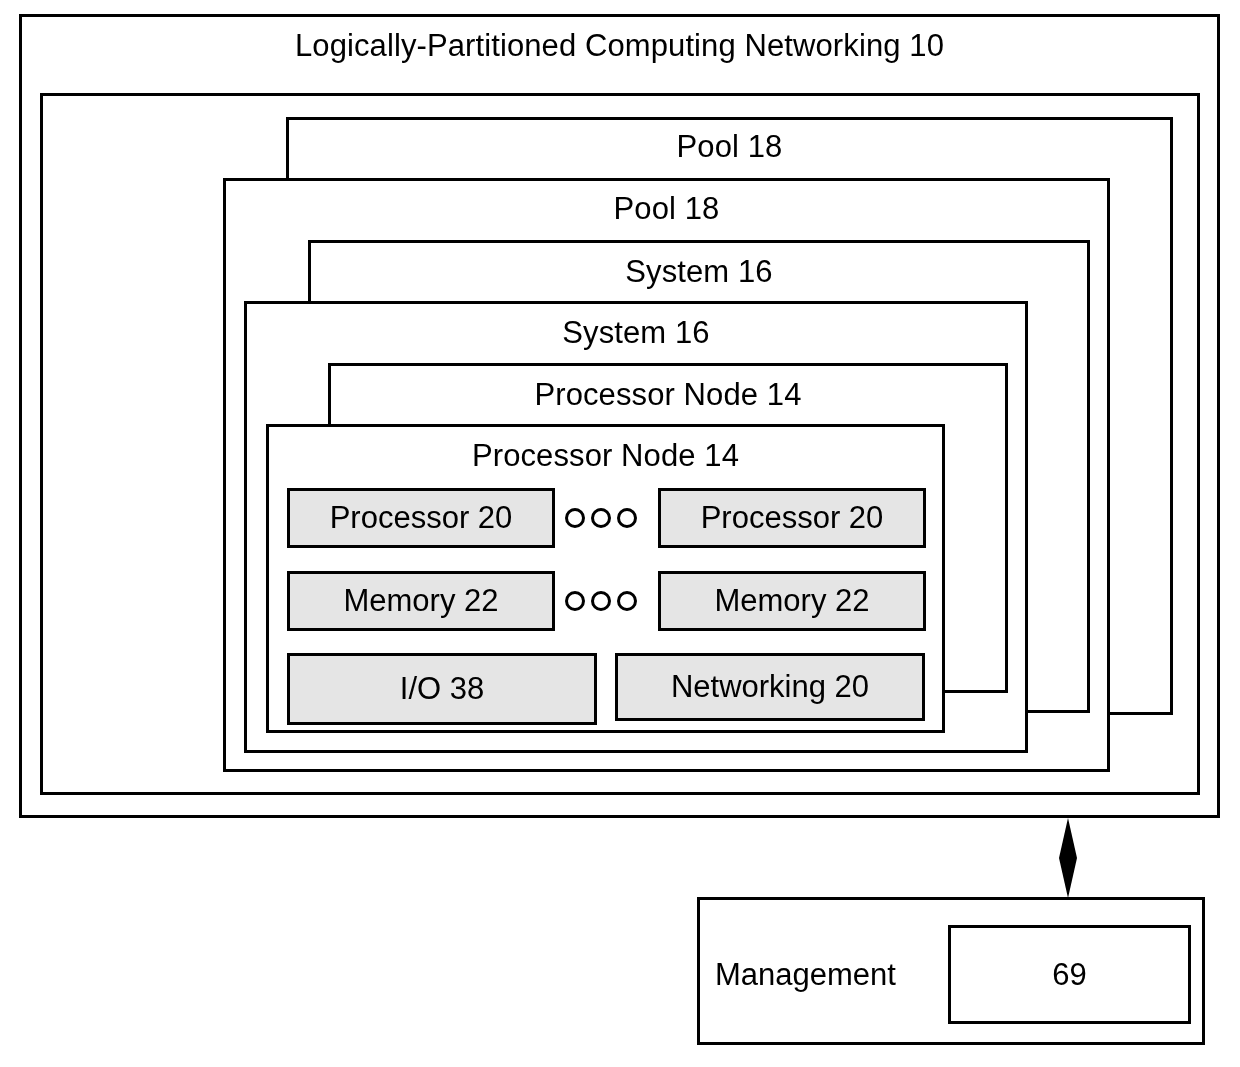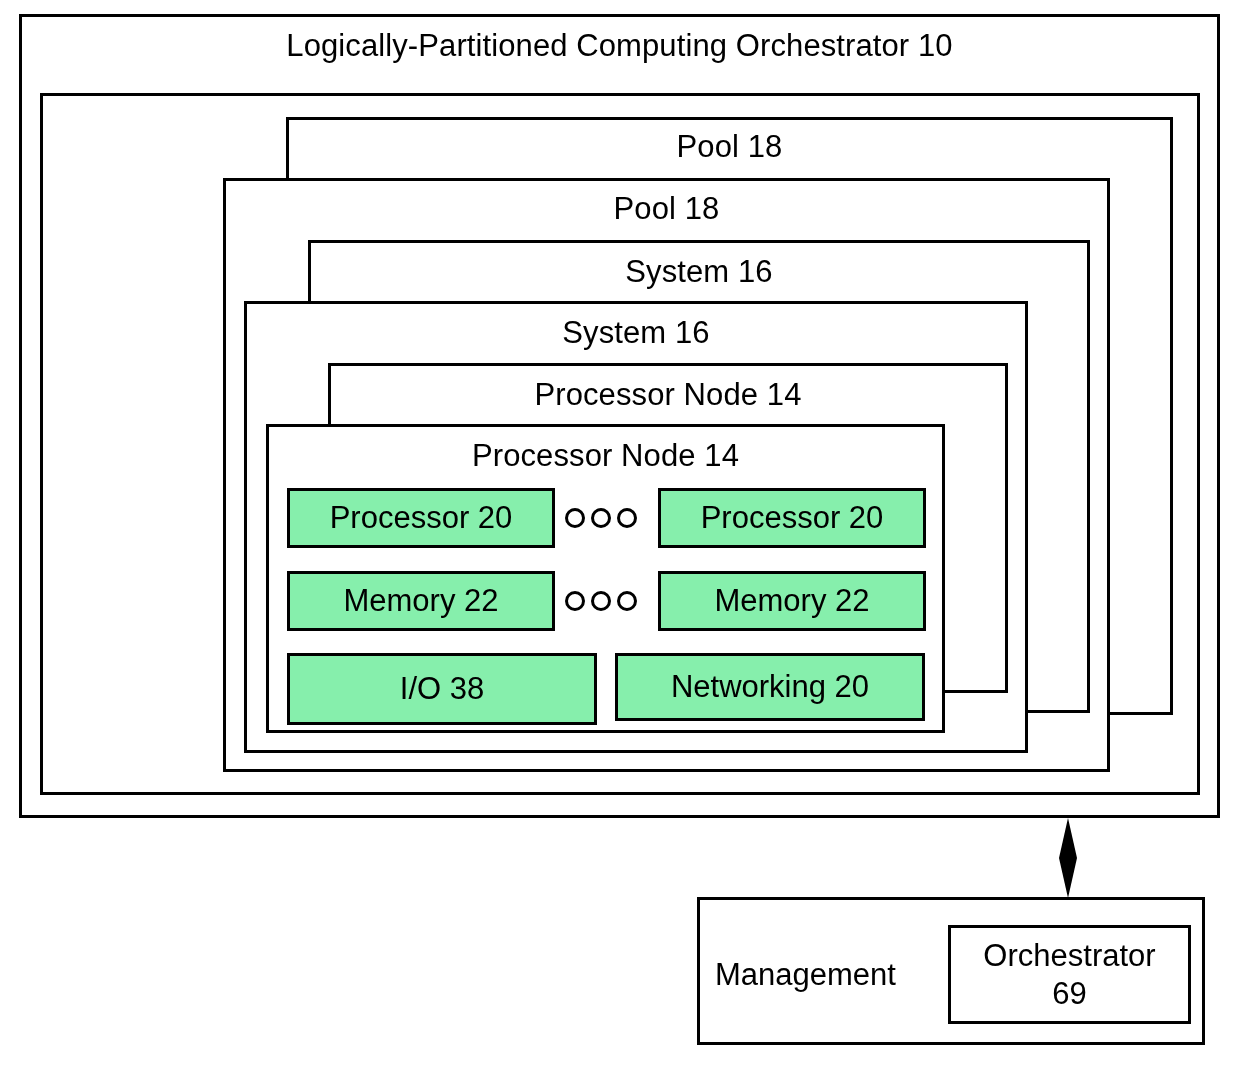--- a/index.html
+++ b/index.html
@@ -38,21 +38,21 @@
     line-height: 1.0;
     white-space: nowrap;
     letter-spacing: 0.1px;
   }
   .u { text-underline-offset: 2px; }
 
   
   .leaf {
     position: absolute;
     box-sizing: border-box;
-    background: #86efac;
+    background: #e5e5e5;
     border: 3px solid #000000;
     display: flex;
     align-items: center;
     justify-content: center;
     font-size: 31px;
     white-space: nowrap;
   }
 
   
   .dots {
@@ -97,21 +97,21 @@
 </style>
 </head>
 <body>
 
 <div id="canvas">
 
   <div class="box" style="left:19px; top:14px; width:1201px; height:804px;">
   </div>
 
   <div class="box-title" style="left:19px; width:1201px; top:30px;">
-    <span>Logically-Partitioned Computing Orchestrator</span>
+    <span>Logically-Partitioned Computing Networking</span>
     <span class="u">10</span>
   </div>
 
   <div class="box" style="left:40px; top:93px; width:1160px; height:702px;">
   </div>
 
   <div class="box" style="left:286px; top:117px; width:887px; height:598px;">
   </div>
   <div class="box-title" style="left:286px; width:887px; top:131px;">
     <span>Pool</span>
@@ -211,17 +211,16 @@
 
   <div class="box" style="left:697px; top:897px; width:508px; height:148px;">
   </div>
 
   <div class="appliance-label" style="left:715px; top:915px; width:230px;">
     <div>Management</div>
     
   </div>
 
   <div class="orch-inner" style="left:948px; top:925px; width:243px; height:99px;">
-    <span>Orchestrator</span>
     <span class="u">69</span>
   </div>
 
 </div>
 
 </body></html>

